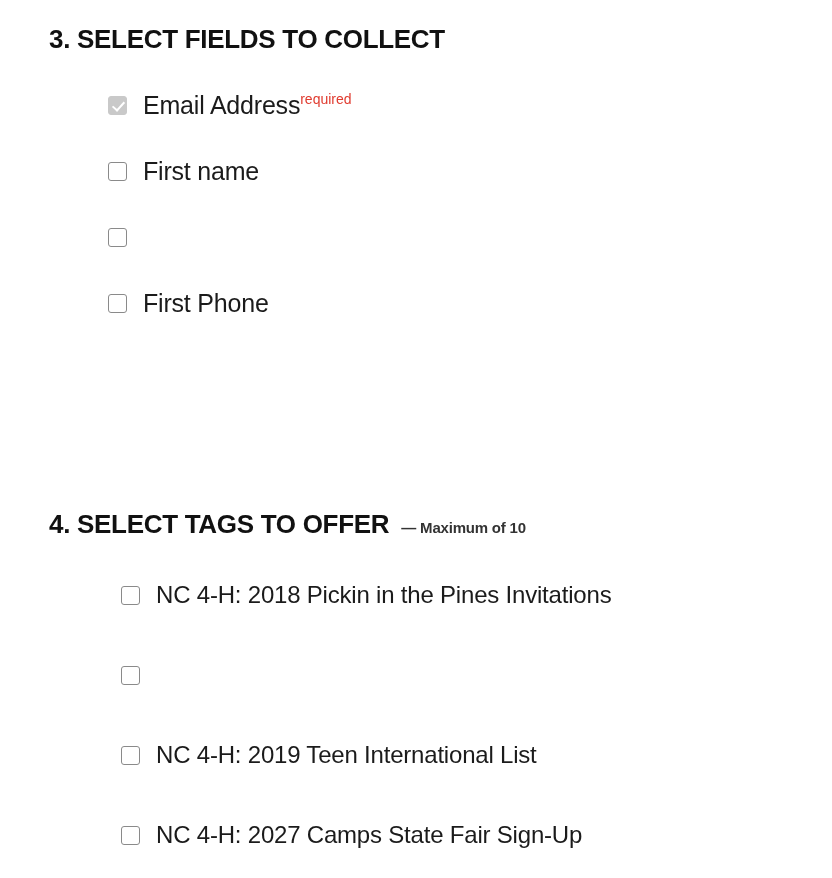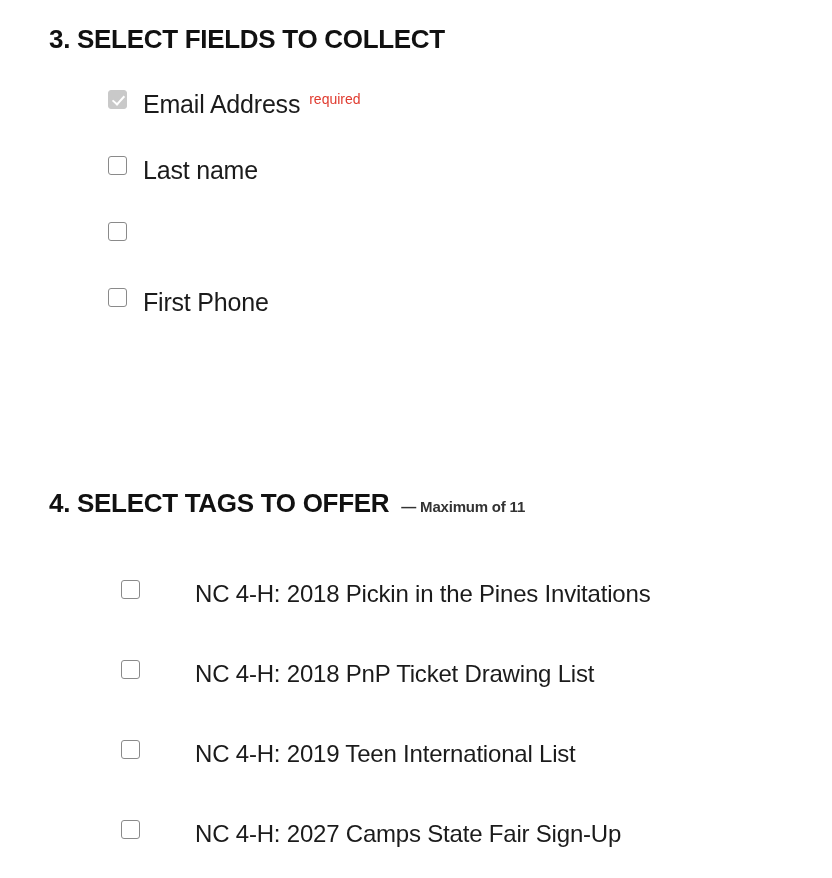--- a/index.html
+++ b/index.html
@@ -47,42 +47,42 @@
   }
 
   #section-fields-heading {
     position: absolute;
     left: 49px;
     top: 24px;
   }
   #section-tags-heading {
     position: absolute;
     left: 49px;
-    top: 488px;
+    top: 509px;
     justify-content: space-between;
   }
 
   
   .checkbox-list { position: absolute; }
   #fields-list { left: 108px; top: 90px; width: 660px; }
   #tags-list   { left: 121px; top: 580px; width: 700px; }
 
   .checkbox-row {
     display: flex;
+    align-items: center;
     height: 33px;
     margin-bottom: 33px;
   }
   #fields-list .checkbox-row {
     height: 30px;
     margin-bottom: 36px;
   }
   #tags-list .checkbox-row {
     height: 30px;
     margin-bottom: 50px;
-    gap: 39px;
   }
 
   .checkbox {
     width: 19px;
     height: 19px;
     min-width: 19px;
     border: 1.5px solid #8a8a8a;
     border-radius: 3px;
     background: #ffffff;
     display: inline-block;
@@ -112,21 +112,20 @@
     letter-spacing: -0.2px;
     white-space: nowrap;
   }
   #tags-list .row-label {
     font-size: 24px;
   }
 
   .required-tag {
     font-size: 14px;
     color: #e03b2f;
-    margin-left: 9px;
     align-self: flex-start;
     position: relative;
     top: 1px;
     white-space: nowrap;
   }
 </style>
 </head>
 <body>
 
 <div class="page">
@@ -138,51 +137,50 @@
   <div class="checkbox-list" id="fields-list">
 
     <div class="checkbox-row">
       <span class="checkbox checked"></span>
       <span class="row-label">Email Address</span>
       <span class="required-tag">required</span>
     </div>
 
     <div class="checkbox-row">
       <span class="checkbox"></span>
-      <span class="row-label">Last name</span>
+      <span class="row-label">First name</span>
     </div>
 
     <div class="checkbox-row">
       <span class="checkbox"></span>
     </div>
 
     <div class="checkbox-row">
       <span class="checkbox"></span>
       <span class="row-label">First Phone</span>
     </div>
 
   </div>
 
   <div class="section-heading" id="section-tags-heading">
     <span class="heading-text">4. SELECT TAGS TO OFFER</span>
     <span class="heading-note">
-      <span class="dash">—</span><span>Maximum of 11</span>
+      <span class="dash">—</span><span>Maximum of 10</span>
     </span>
   </div>
 
   <div class="checkbox-list" id="tags-list">
 
     <div class="checkbox-row">
       <span class="checkbox"></span>
       <span class="row-label">NC 4-H: 2018 Pickin in the Pines Invitations</span>
     </div>
 
     <div class="checkbox-row">
       <span class="checkbox"></span>
-      <span class="row-label">NC 4-H: 2018 PnP Ticket Drawing List</span>
     </div>
 
     <div class="checkbox-row">
       <span class="checkbox"></span>
       <span class="row-label">NC 4-H: 2019 Teen International List</span>
     </div>
 
     <div class="checkbox-row">
       <span class="checkbox"></span>
       <span class="row-label">NC 4-H: 2027 Camps State Fair Sign-Up</span>

